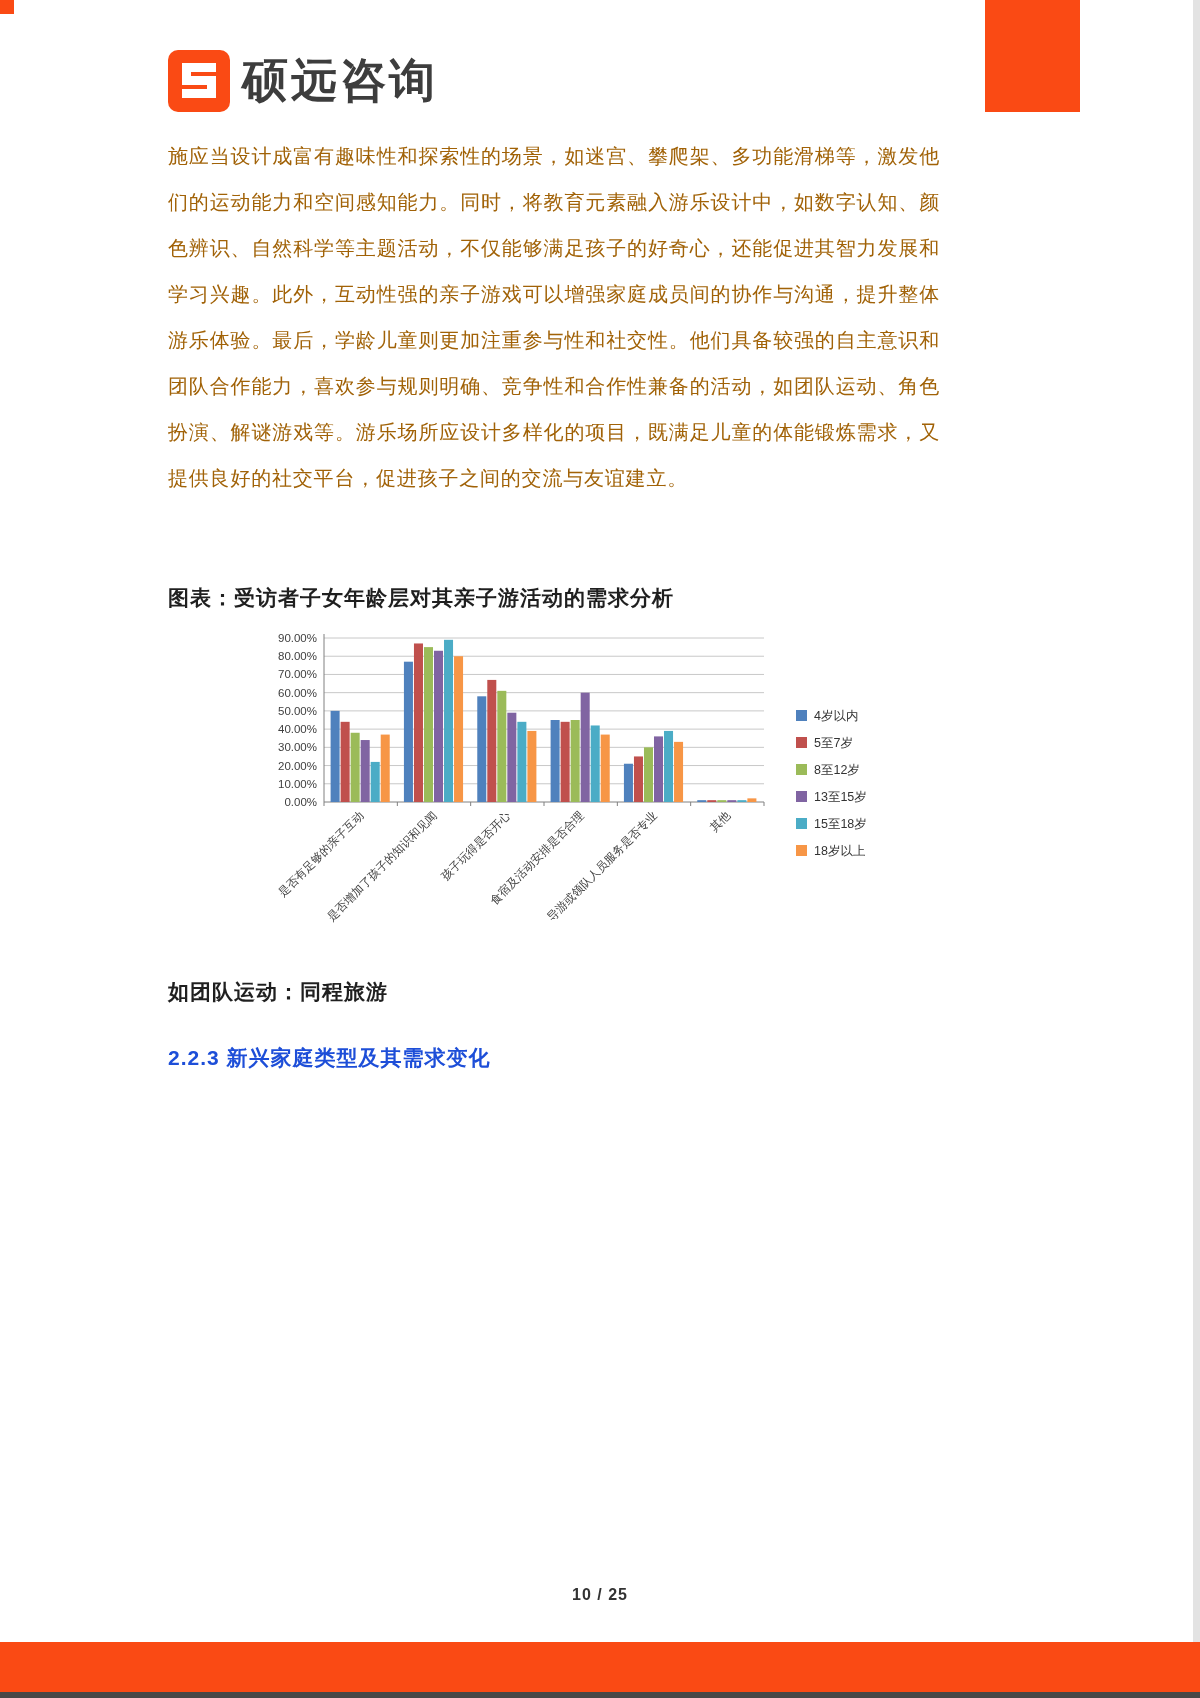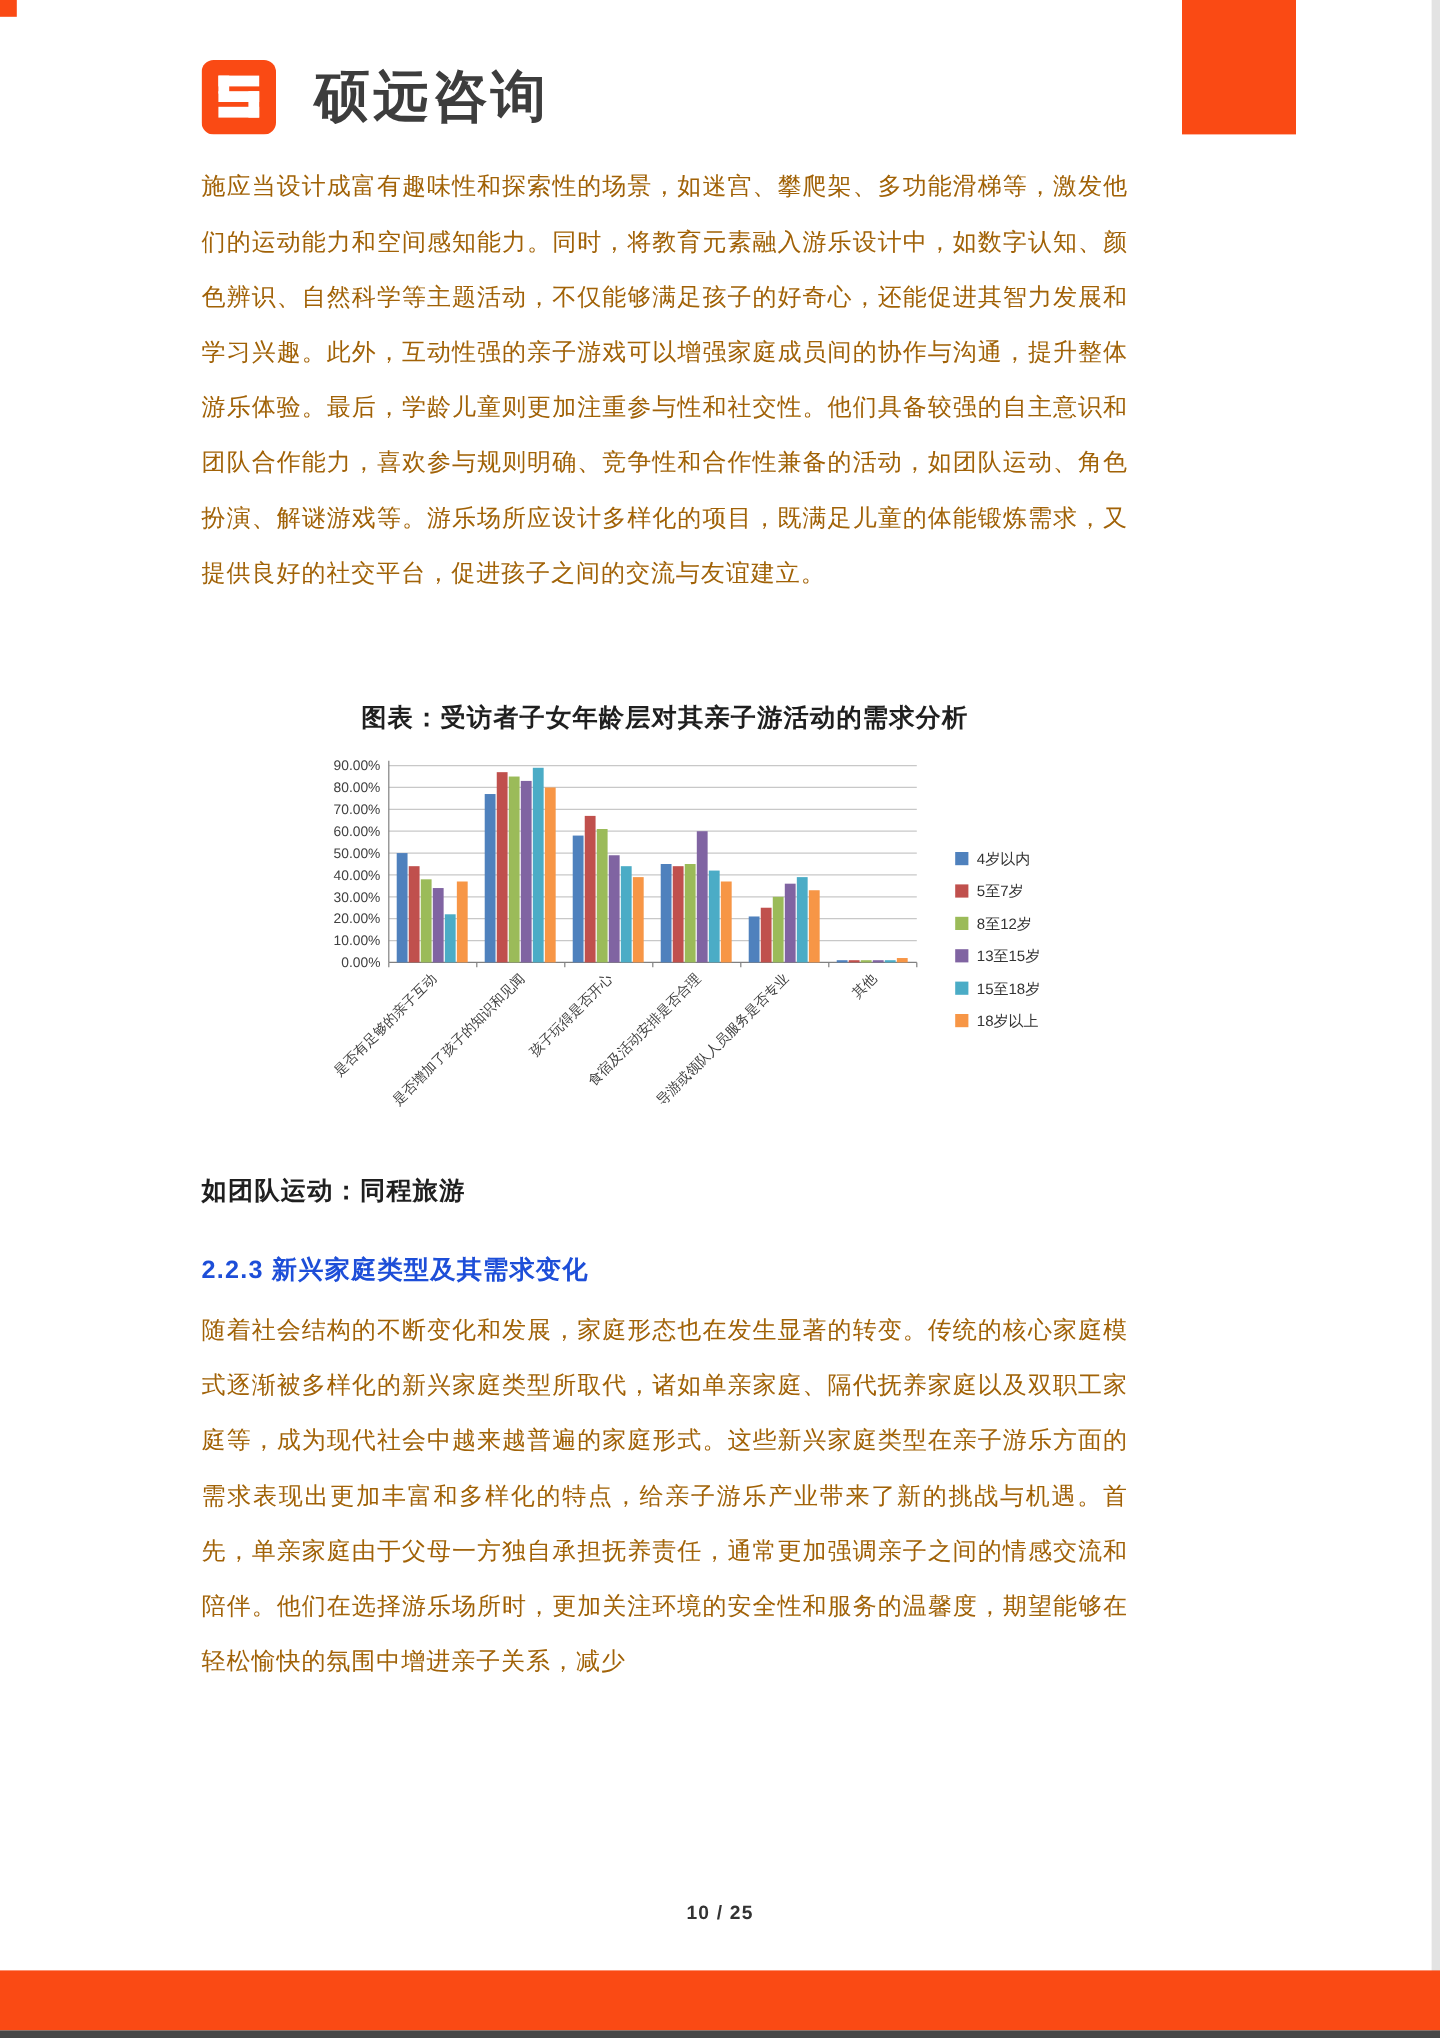--- a/index.html
+++ b/index.html
@@ -3,28 +3,28 @@
 <meta charset="utf-8">
 <style>
   html,body{margin:0;padding:0;background:#ffffff;}
   .page{
     position:relative;width:1200px;height:1698px;background:#fff;overflow:hidden;
     font-family:"Liberation Sans","DejaVu Sans",sans-serif;color:#333;
   }
   .corner-notch{position:absolute;top:0;left:0;width:14px;height:14px;background:var(--accent);}
   .accent-top-right{position:absolute;top:0;right:120px;width:95px;height:112px;background:var(--accent);}
   .right-edge{position:absolute;top:0;right:0;width:7px;height:1698px;background:var(--edge);}
-  .logo{position:absolute;top:50px;left:168px;display:flex;align-items:flex-start;gap:32px;}
+  .logo{position:absolute;top:50px;left:168px;display:flex;align-items:flex-start;gap:12px;}
   .logo-box{width:62px;height:62px;flex:0 0 auto;}
   .brand{font-size:46px;font-weight:bold;color:#3d3d3d;letter-spacing:3px;}
   .body-para{position:absolute;left:168px;width:772px;margin:0;font-size:20px;line-height:46px;
     text-align:justify;letter-spacing:0.8px;color:#a16207;}
   .para1{top:133px;}
   .para2{top:1086px;}
-  .chart-title{position:absolute;top:584px;left:168px;width:772px;text-align:center;
+  .chart-title{position:absolute;top:584px;left:168px;width:772px;
     font-weight:bold;font-size:21px;color:#1f1f1f;letter-spacing:1px;}
   .chart-wrap{position:absolute;top:624px;left:240px;width:700px;height:330px;}
   .source{position:absolute;top:978px;left:168px;font-weight:bold;font-size:21px;color:#1f1f1f;letter-spacing:1px;}
   .heading{position:absolute;top:1044px;left:168px;font-weight:bold;font-size:21px;color:#1d4ed8;letter-spacing:1px;}
   .pageno{position:absolute;top:1586px;left:0;width:1200px;text-align:center;
     font-size:16px;font-weight:bold;color:#333;letter-spacing:1px;}
   .footer-bar{position:absolute;left:0;top:1642px;width:1200px;height:50px;background:var(--accent);z-index:2;}
   .bottom-strip{position:absolute;left:0;top:1692px;width:1200px;height:6px;background:var(--strip);z-index:2;}
   svg text{font-family:"Liberation Sans","DejaVu Sans",sans-serif;}
 </style>
@@ -137,20 +137,19 @@
         <rect x="556" y="194" width="11" height="11" fill="#4BACC6"></rect>
         <text x="574" y="204" font-size="12.5" fill="#333">15至18岁</text>
         <rect x="556" y="221" width="11" height="11" fill="#F79646"></rect>
         <text x="574" y="231" font-size="12.5" fill="#333">18岁以上</text>
       </svg></div>
 
   <div class="source">如团队运动：同程旅游</div>
 
   <div class="heading">2.2.3 新兴家庭类型及其需求变化</div>
 
-  <p class="body-para para2">随着社会结构的不断变化和发展，家庭形态也在发生显著的转变。传统的核心家庭模式逐渐被多样化的新兴家庭类型所取代，诸如单亲家庭、隔代抚养家庭以及双职工家庭等，成为现代社会中越来越普遍的家庭形式。这些新兴家庭类型在亲子游乐方面的需求表现出更加丰富和多样化的特点，给亲子游乐产业带来了新的挑战与机遇。首先，单亲家庭由于父母一方独自承担抚养责任，通常更加强调亲子之间的情感交流和陪伴。他们在选择游乐场所时，更加关注环境的安全性和服务的温馨度，期望能够在轻松愉快的氛围中增进亲子关系，减少</p>
 
   <div class="pageno">10 / 25</div>
 
   <div class="footer-bar"></div>
   <div class="bottom-strip"></div>
 
 </div>
 
 </body></html>

